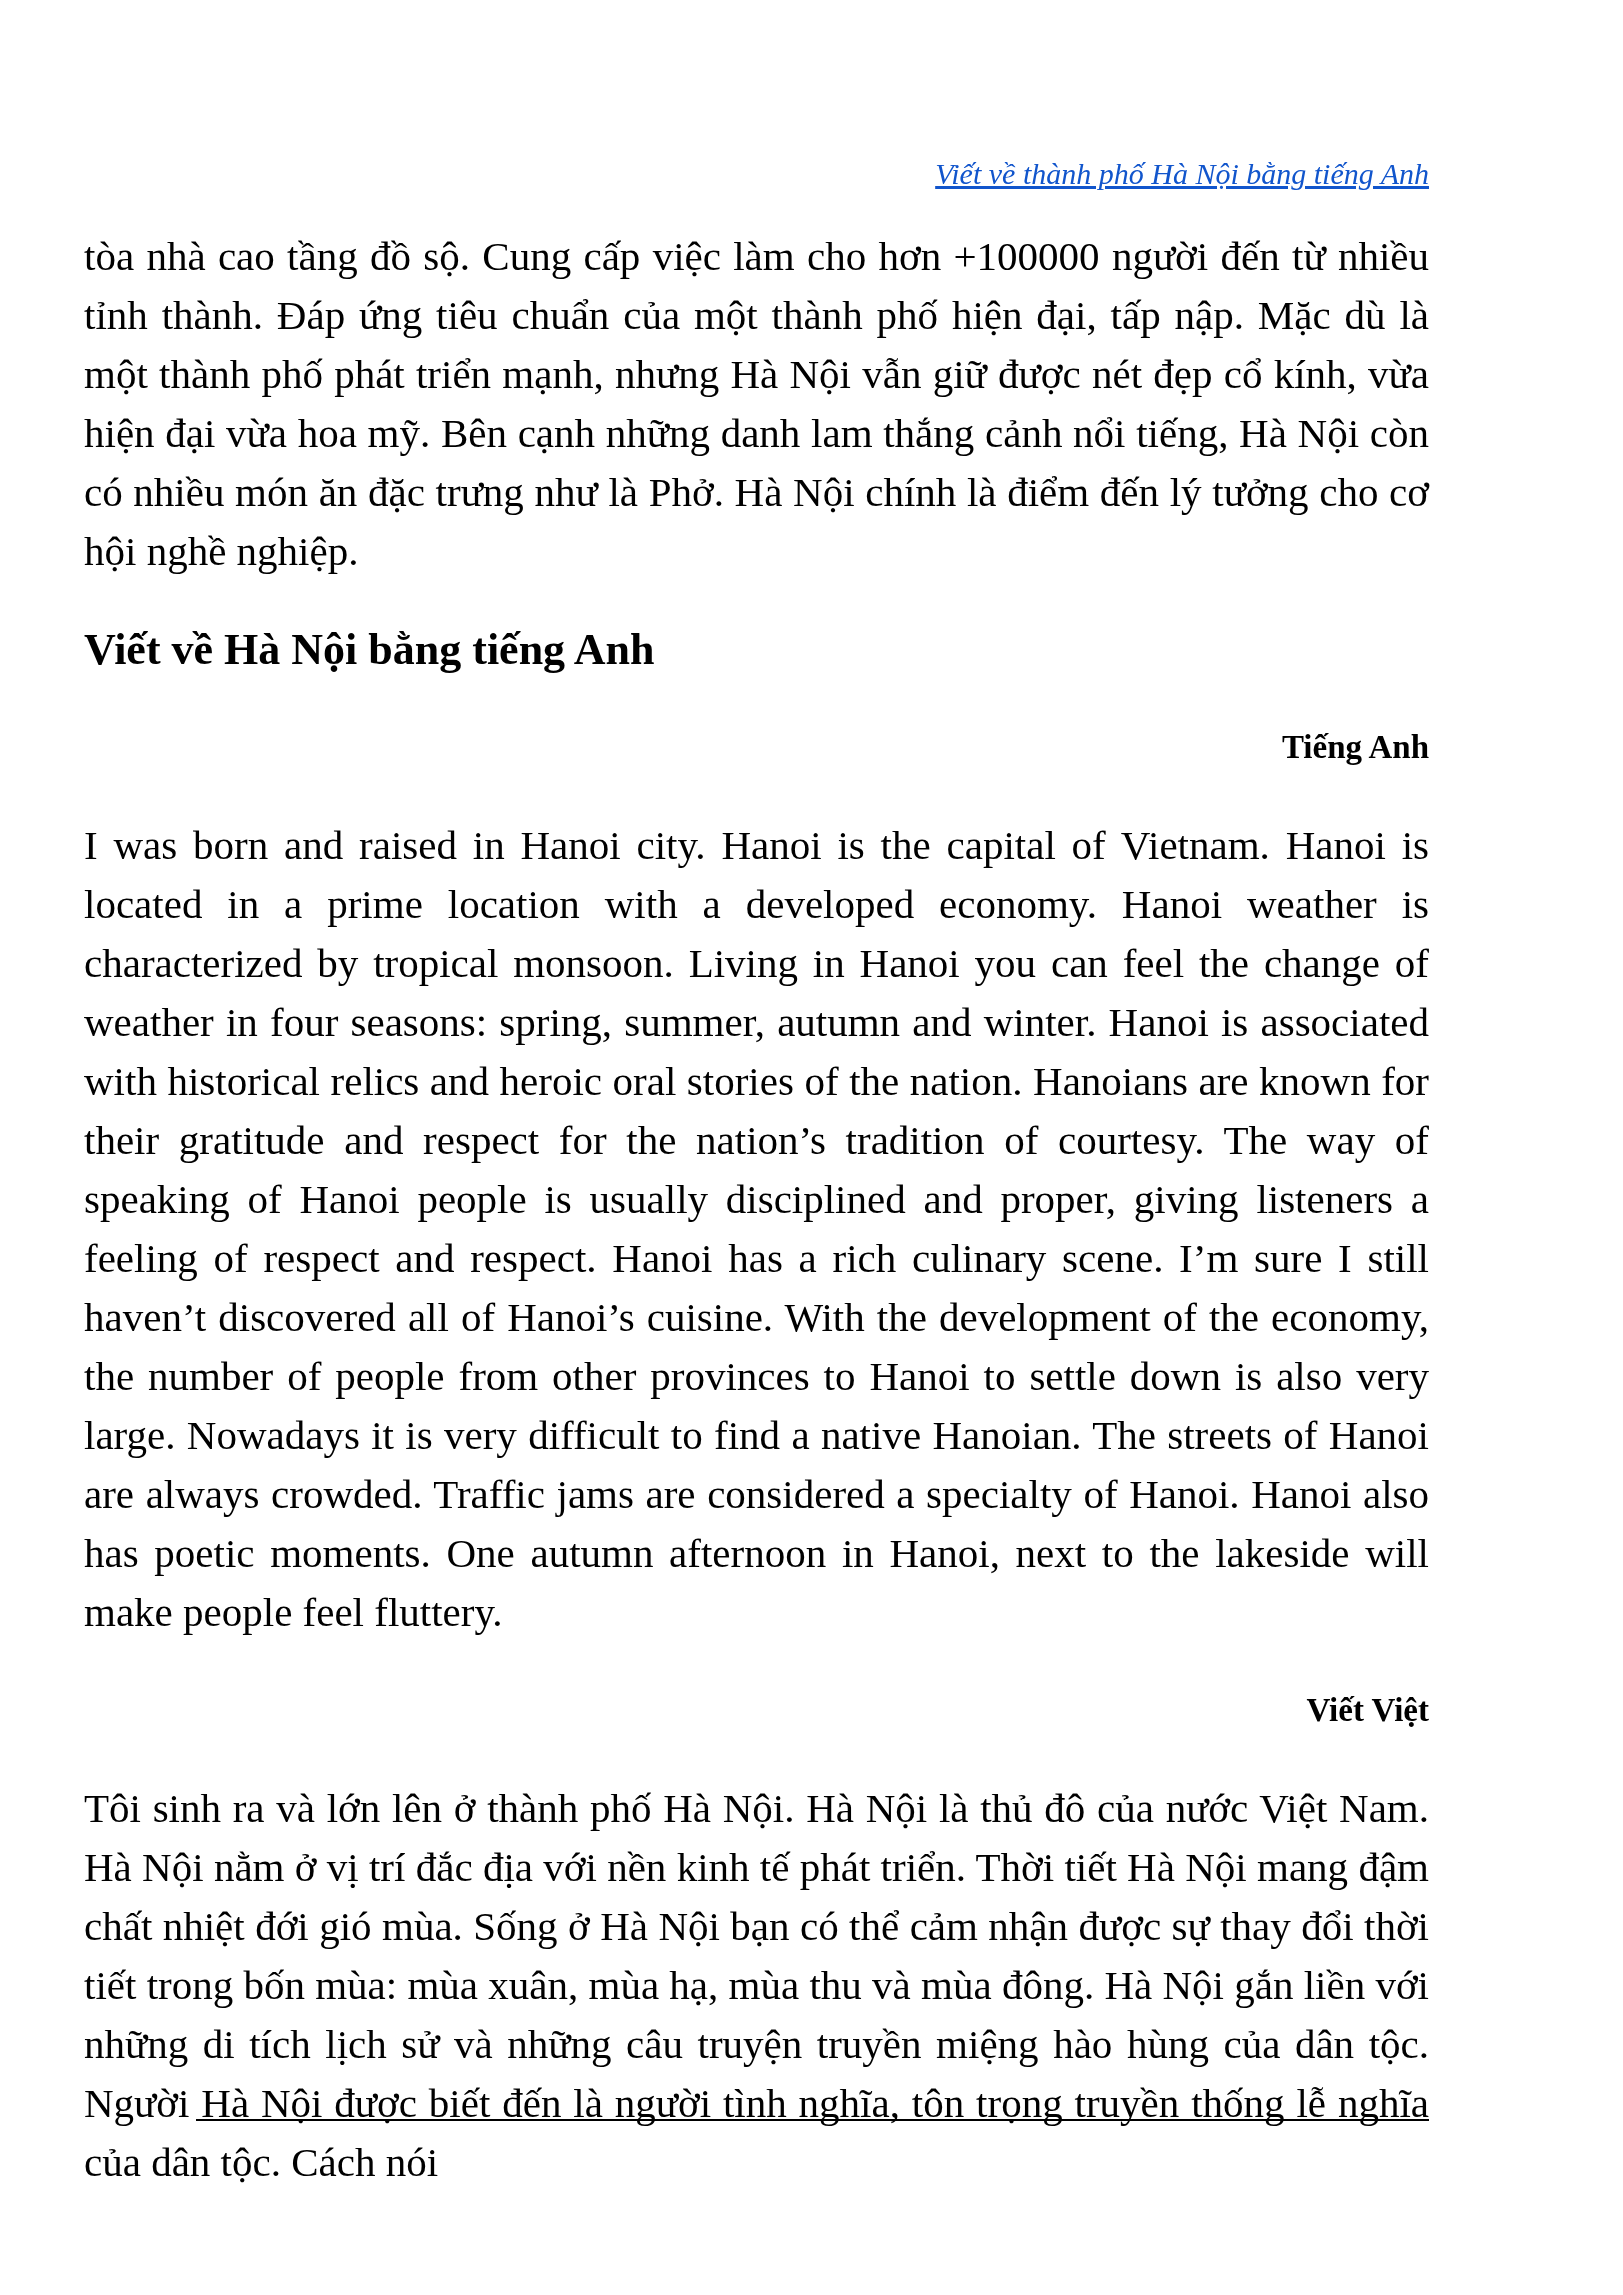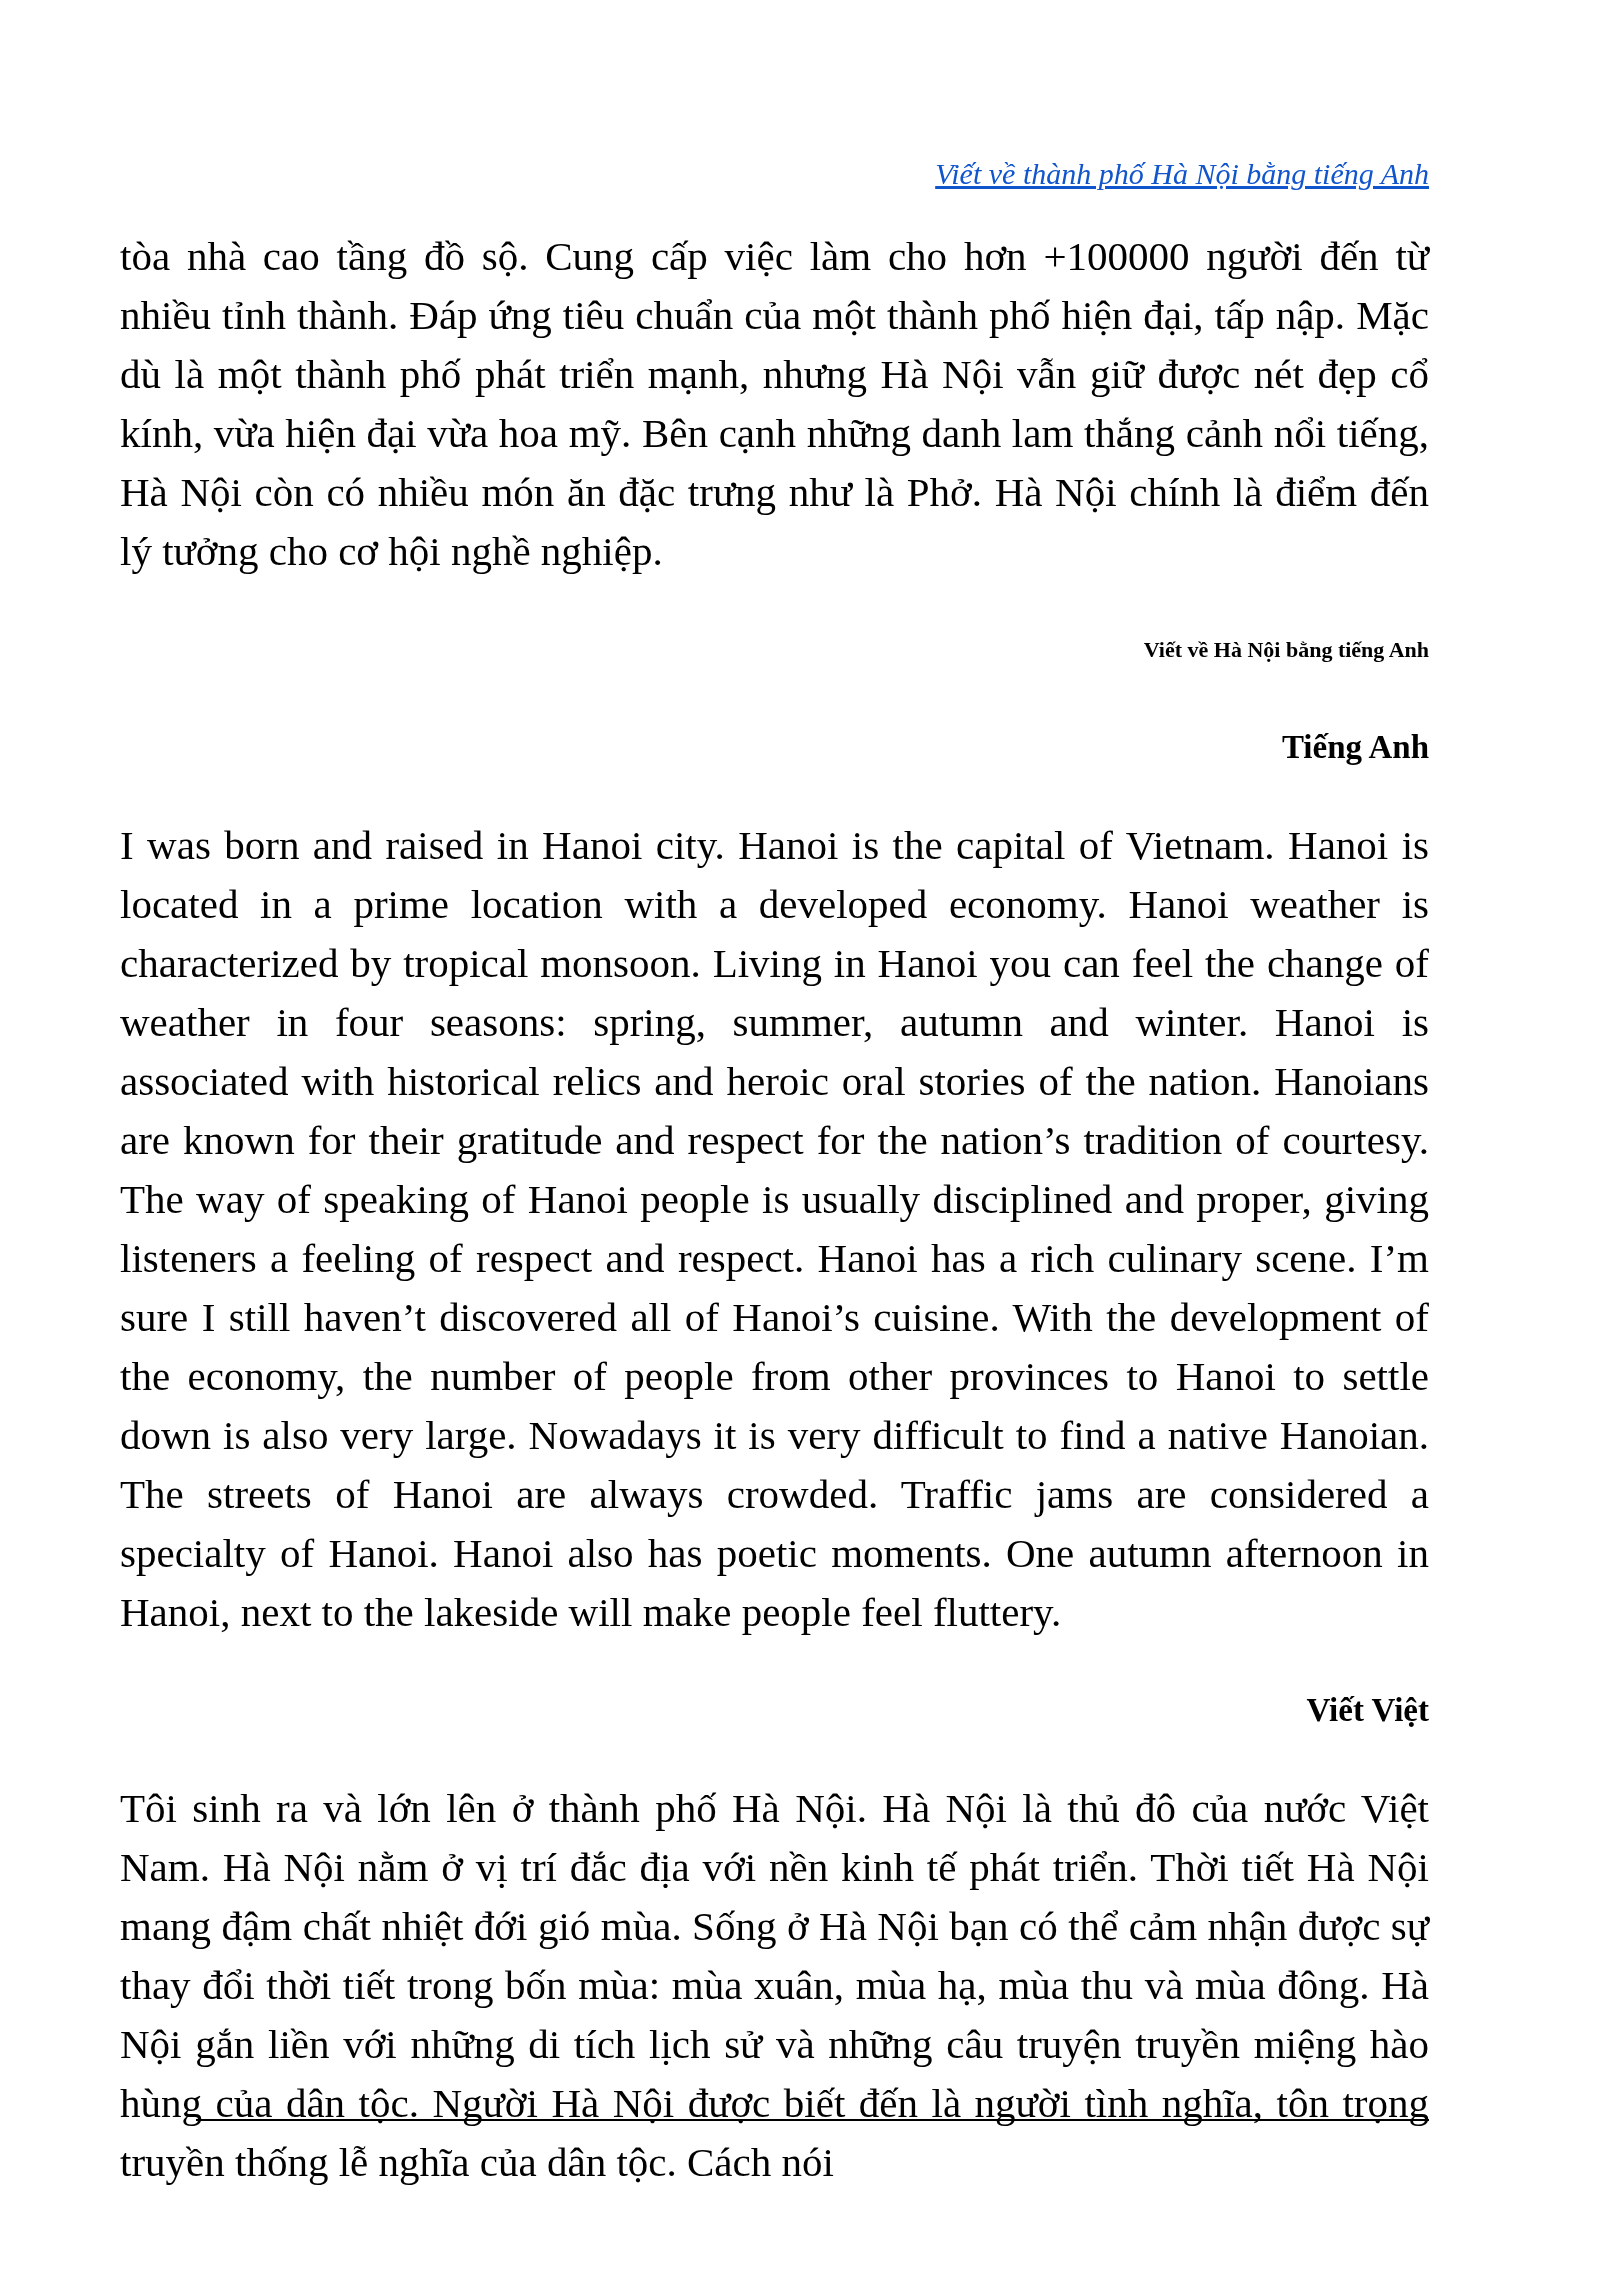--- a/index.html
+++ b/index.html
@@ -5,44 +5,44 @@
   html, body { margin: 0; padding: 0; background: #ffffff; }
   .page {
     position: relative;
     width: 1624px;
     height: 2295px;
     background: #ffffff;
     font-family: "Liberation Serif", "DejaVu Serif", serif;
     color: #000000;
     overflow: hidden;
   }
-  .content { padding: 154px 195px 0 120px; }
+  .content { padding: 154px 195px 0 84px; }
   .header-line {
     text-align: right;
     font-size: 30px;
     line-height: 39px;
     font-style: italic;
     margin: 0 0 34px 0;
   }
   .header-link {
     color: #1155cc;
     text-decoration: underline;
     cursor: pointer;
   }
   .paragraph {
     font-size: 41px;
     line-height: 59px;
     text-align: justify;
     margin: 0 0 39px 0;
   }
   .main-heading {
-    font-size: 22px;
+    font-size: 44px;
     line-height: 59px;
     font-weight: bold;
-    text-align: right;
+    text-align: left;
     margin: 0 0 39px 0;
   }
   .section-title {
     font-size: 33px;
     line-height: 59px;
     font-weight: bold;
     text-align: right;
     margin: 0 0 39px 0;
   }
   .footer-divider {

